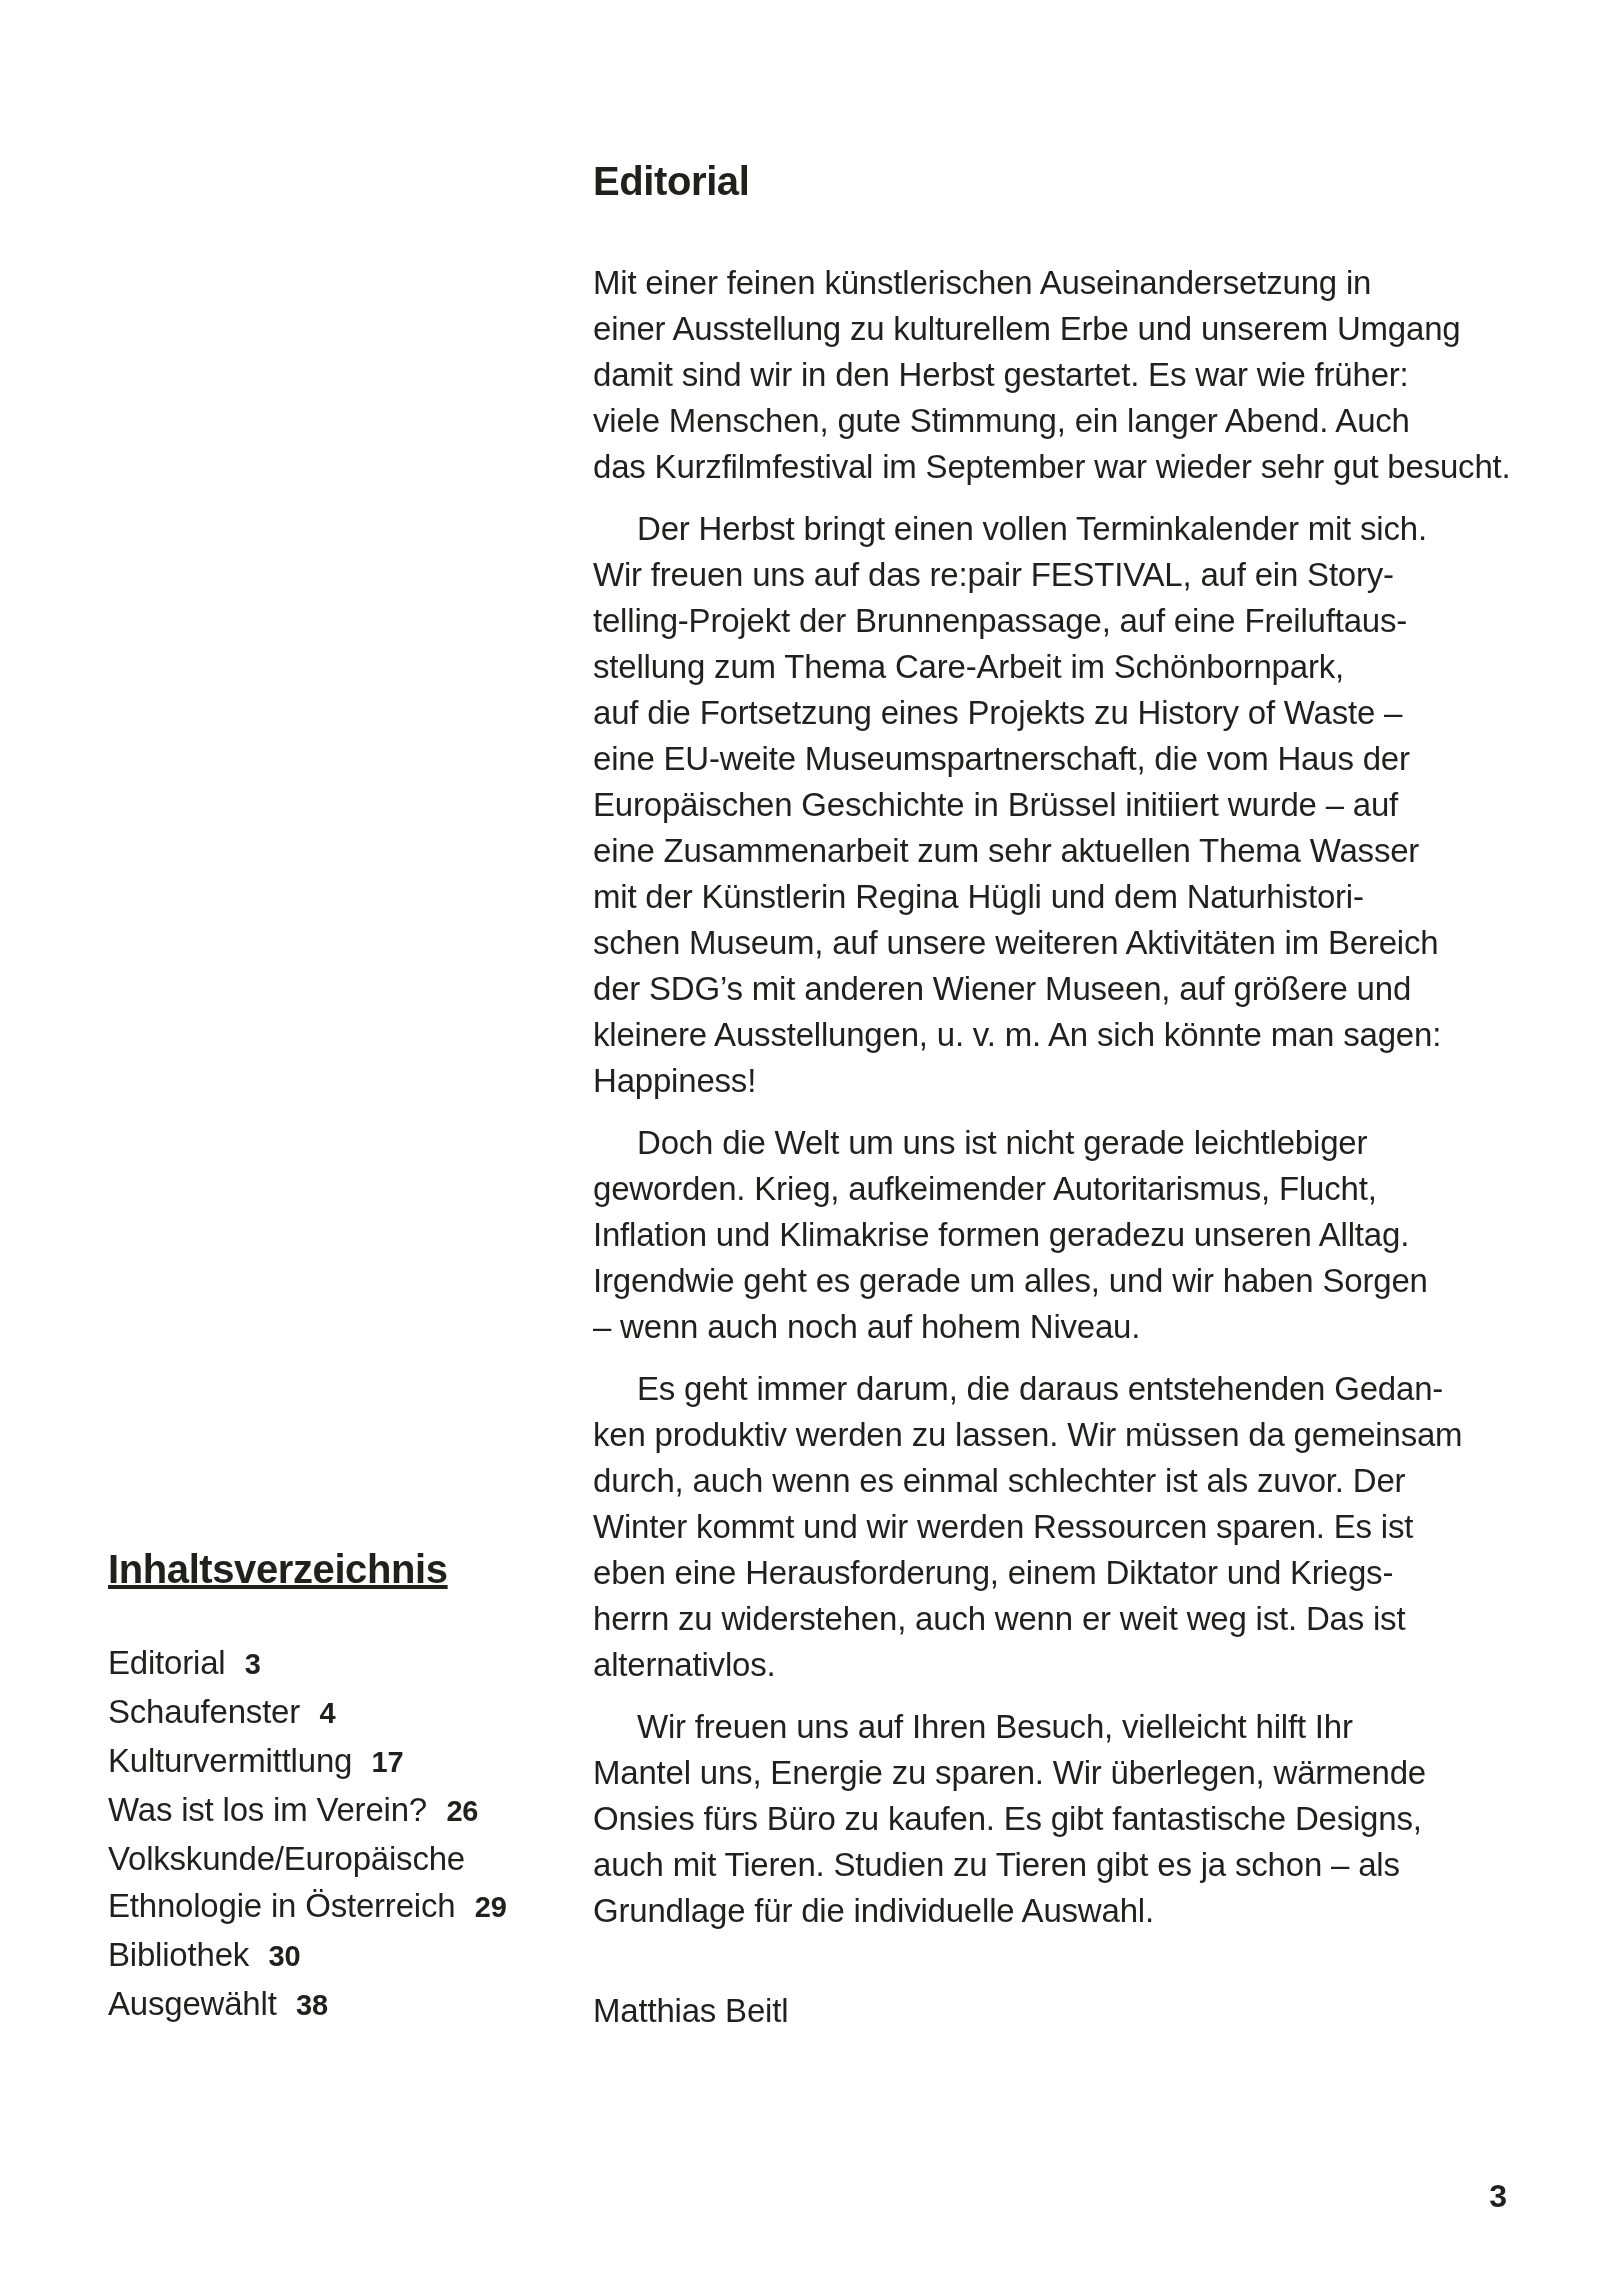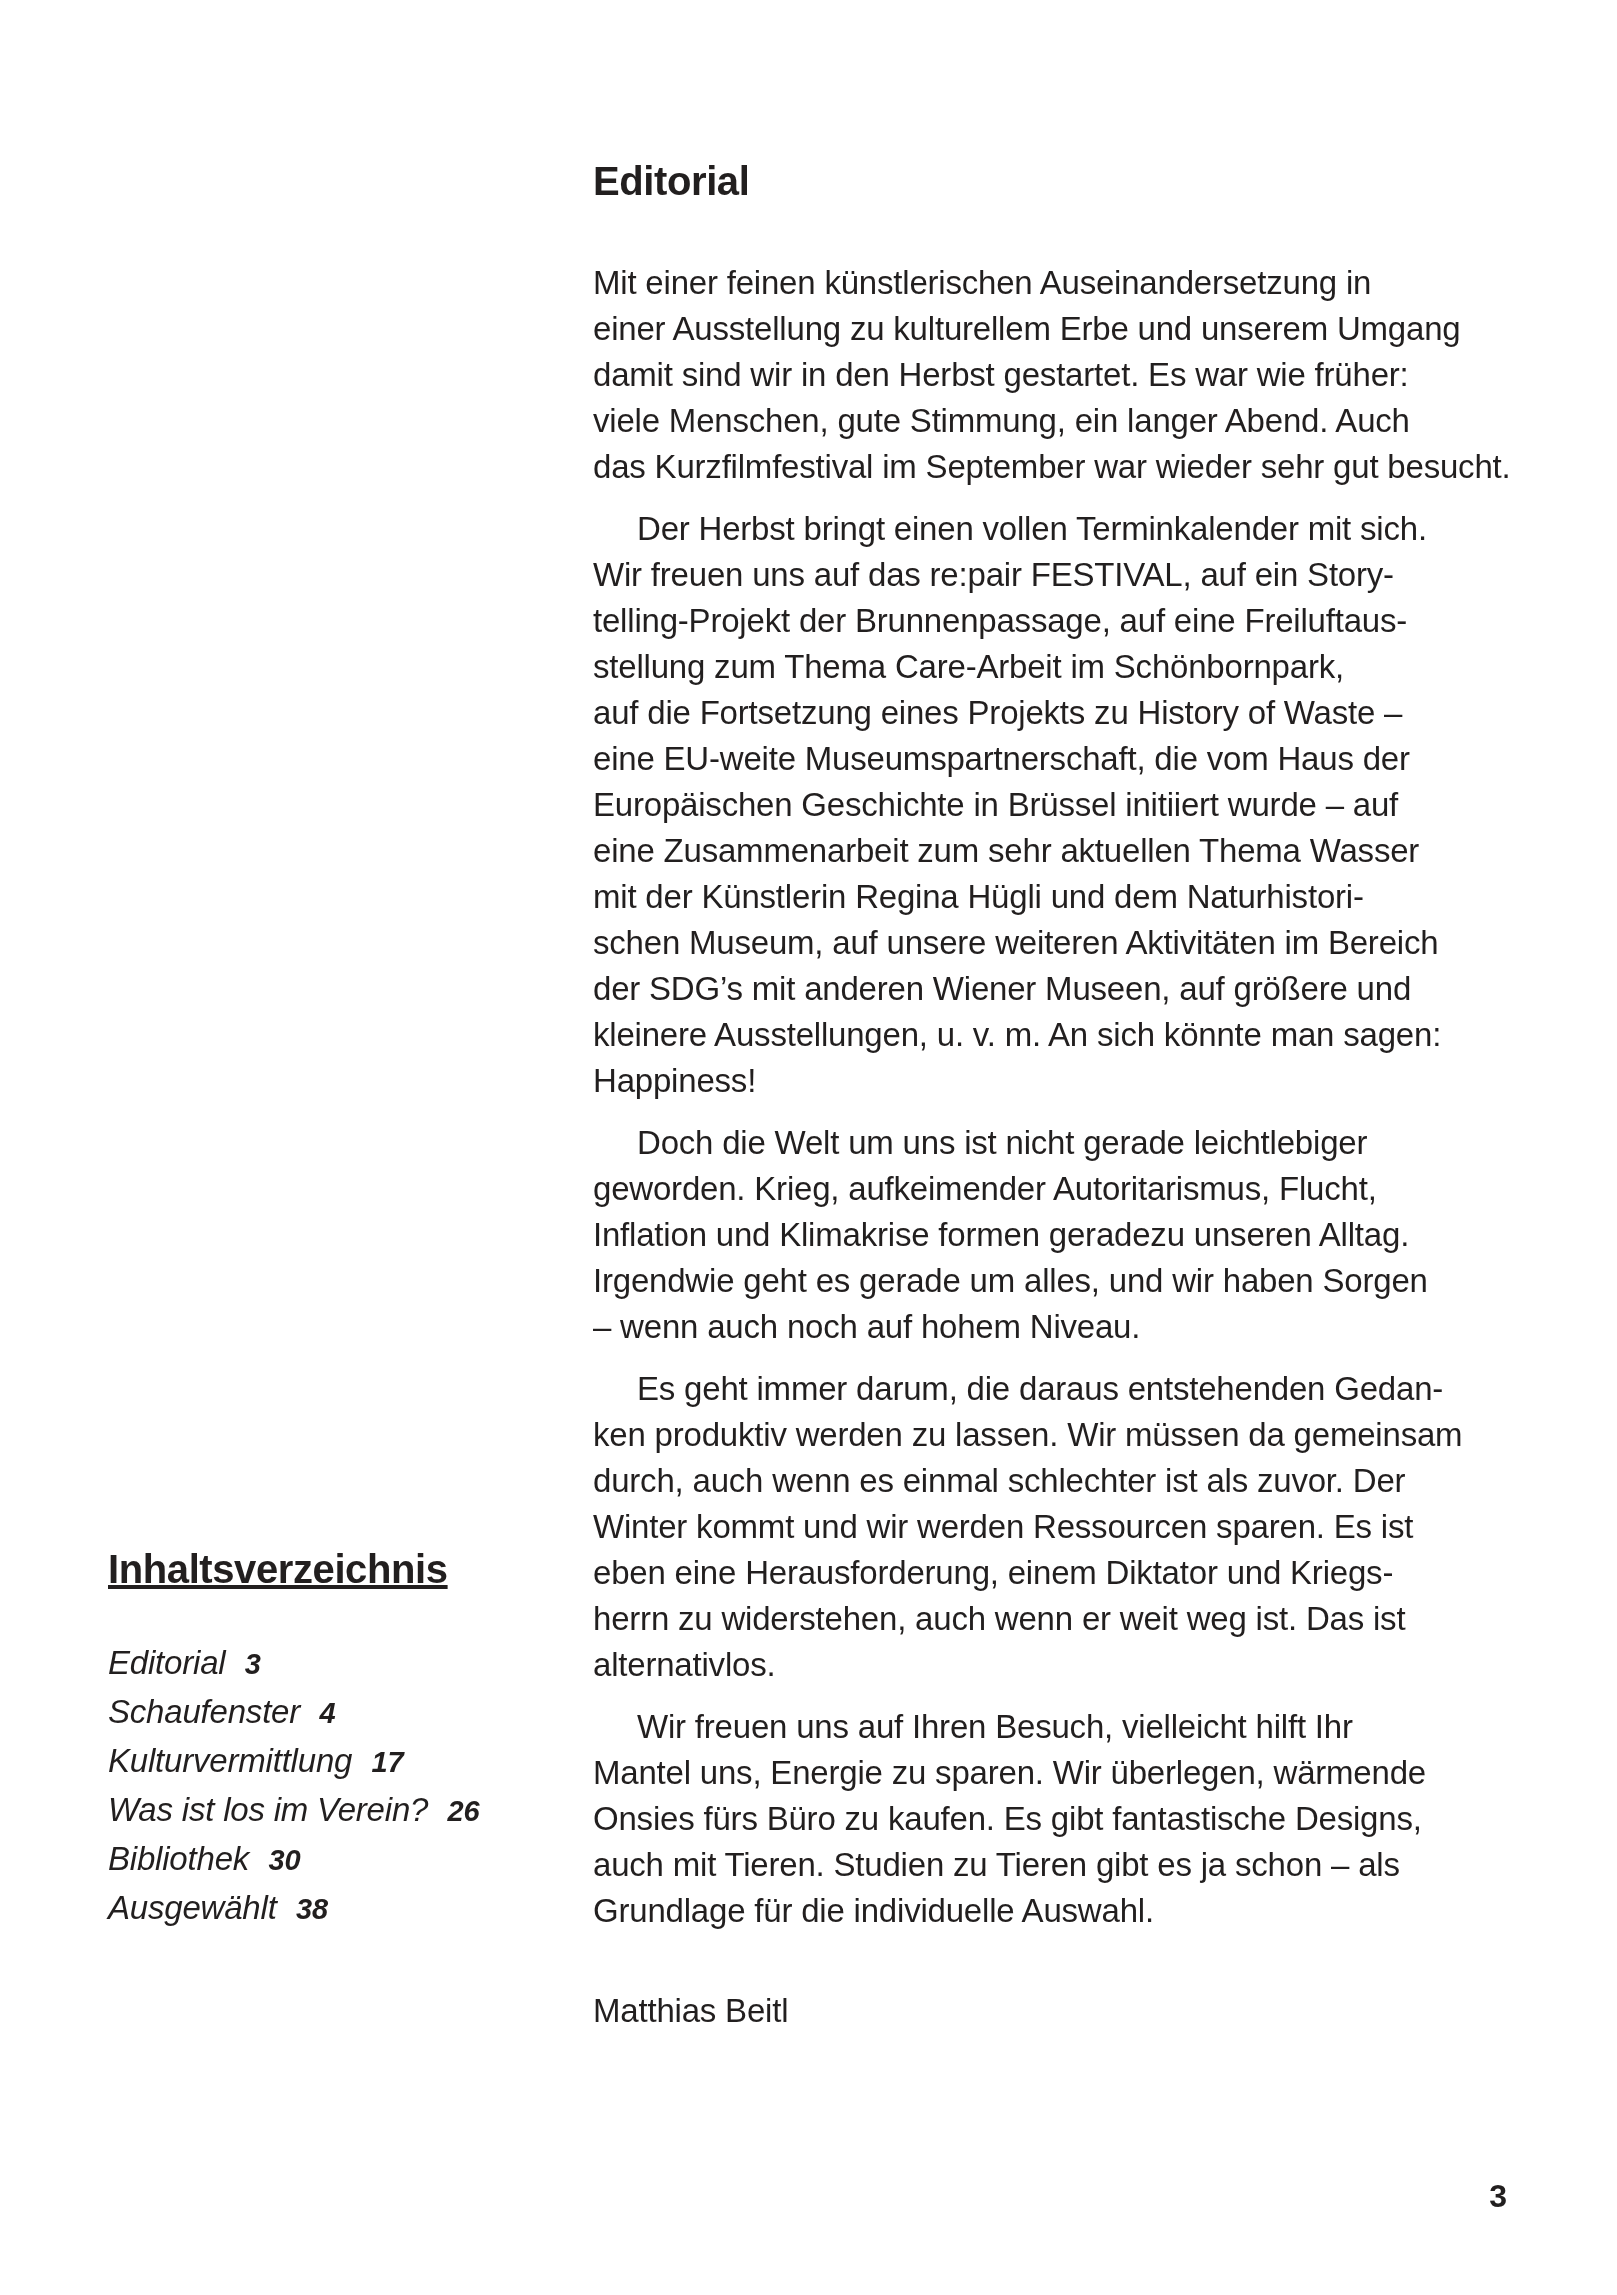--- a/index.html
+++ b/index.html
@@ -12,21 +12,21 @@
   }
   .page { position: absolute; inset: 0; background: #ffffff; overflow: hidden; }
 
   
   .toc { position: absolute; left: 108px; top: 1549px; width: 469px; }
   .toc-title {
     font-size: 40px; font-weight: 700; line-height: 1;
     margin: 0; letter-spacing: -0.4px; text-decoration: underline;
   }
   .toc-list { margin-top: 50px; }
-  .toc-row { font-size: 33px; line-height: 47px; letter-spacing: -0.2px; font-style: italic; }
+  .toc-row { font-size: 33px; line-height: 47px; letter-spacing: -0.2px; }
   .toc-label { white-space: pre-line; }
   .toc-page { font-weight: 700; font-size: 29px; margin-left: 19.4px; }
 
   
   .editorial { position: absolute; left: 593px; top: 161px; width: 1003px; }
   .editorial-title {
     font-size: 40px; font-weight: 700; line-height: 1;
     margin: 0; letter-spacing: -0.4px;
   }
   .hashtag {
@@ -55,20 +55,22 @@
 
 <div class="page">
 
   <aside class="toc">
     <h2 class="toc-title">Inhaltsverzeichnis</h2>
     <div class="toc-list">
       <div class="toc-row"><span class="toc-label">Editorial</span><span class="toc-page">3</span></div>
       <div class="toc-row"><span class="toc-label">Schaufenster</span><span class="toc-page">4</span></div>
       <div class="toc-row"><span class="toc-label">Kulturvermittlung</span><span class="toc-page">17</span></div>
       <div class="toc-row"><span class="toc-label">Was ist los im Verein?</span><span class="toc-page">26</span></div>
+      <div class="toc-row"><span class="toc-label">Volkskunde/Europäische
+Ethnologie in Österreich</span><span class="toc-page">29</span></div>
       <div class="toc-row"><span class="toc-label">Bibliothek</span><span class="toc-page">30</span></div>
       <div class="toc-row"><span class="toc-label">Ausgewählt</span><span class="toc-page">38</span></div>
     </div>
   </aside>
 
   <main class="editorial">
     <h1 class="editorial-title">Editorial</h1>
     <div class="body-text">
       <p class="para">Mit einer feinen künstlerischen Auseinandersetzung in
 einer Ausstellung zu kulturellem Erbe und unserem Umgang

